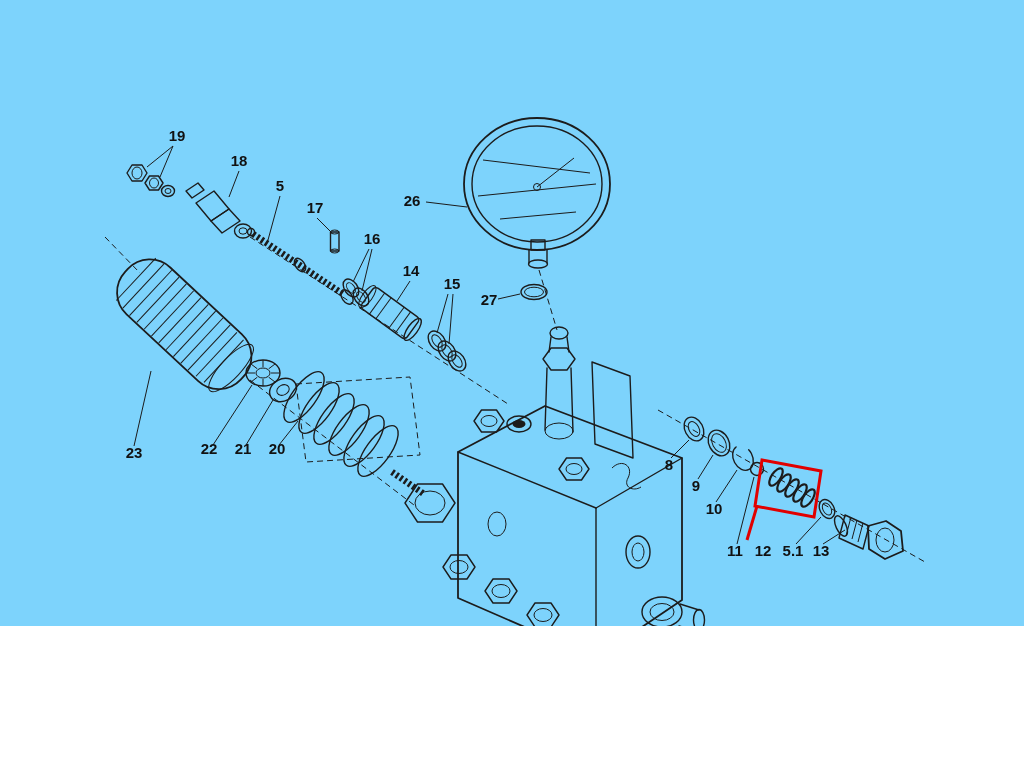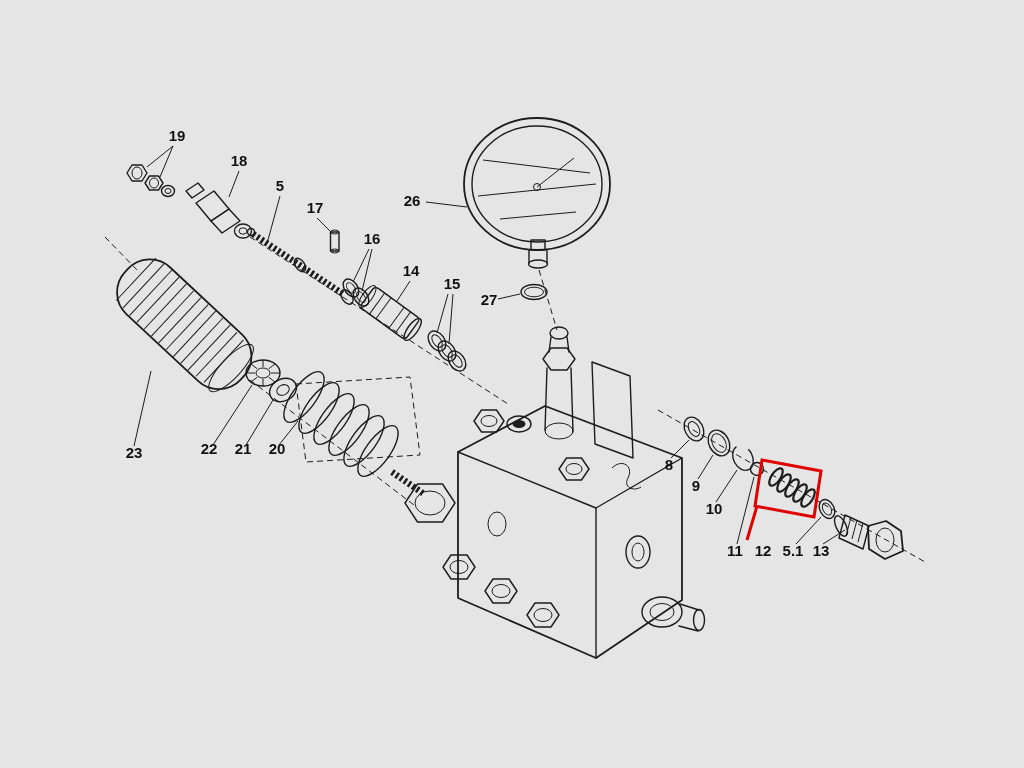--- a/index.html
+++ b/index.html
@@ -1,16 +1,16 @@
 <!DOCTYPE html>
 <html><head>
 <meta charset="utf-8">
 <style>
   html,body { margin:0; padding:0; background:#ffffff; }
-  .stage { position:relative; width:1024px; height:768px; background:#e5e5e5; overflow:hidden;text-decoration:underline; }
+  .stage { position:relative; width:1024px; height:626px; background:#7dd3fc; overflow:hidden;text-decoration:underline; }
   svg { display:block; }
   .ln   { stroke:#1c1c1c; stroke-width:1.4; fill:none; stroke-linecap:round; stroke-linejoin:round; }
   .ln2  { stroke:#1c1c1c; stroke-width:1.8; fill:none; stroke-linecap:round; stroke-linejoin:round; }
   .thin { stroke:#1c1c1c; stroke-width:1; fill:none; }
   .dash { stroke:#1c1c1c; stroke-width:1; fill:none; stroke-dasharray:6 4; }
   .thread { stroke:#1c1c1c; stroke-width:6.5; fill:none; stroke-dasharray:2.5 2.5; }
   .coil { stroke:#1c1c1c; stroke-width:2.2; fill:none; }
   .fillDark { fill:#1c1c1c; stroke:none; }
   .red  { stroke:#e10000; stroke-width:3; fill:none; stroke-linejoin:miter; }
   .lbl  { font:700 15px "Liberation Sans", sans-serif; fill:#111111; }

